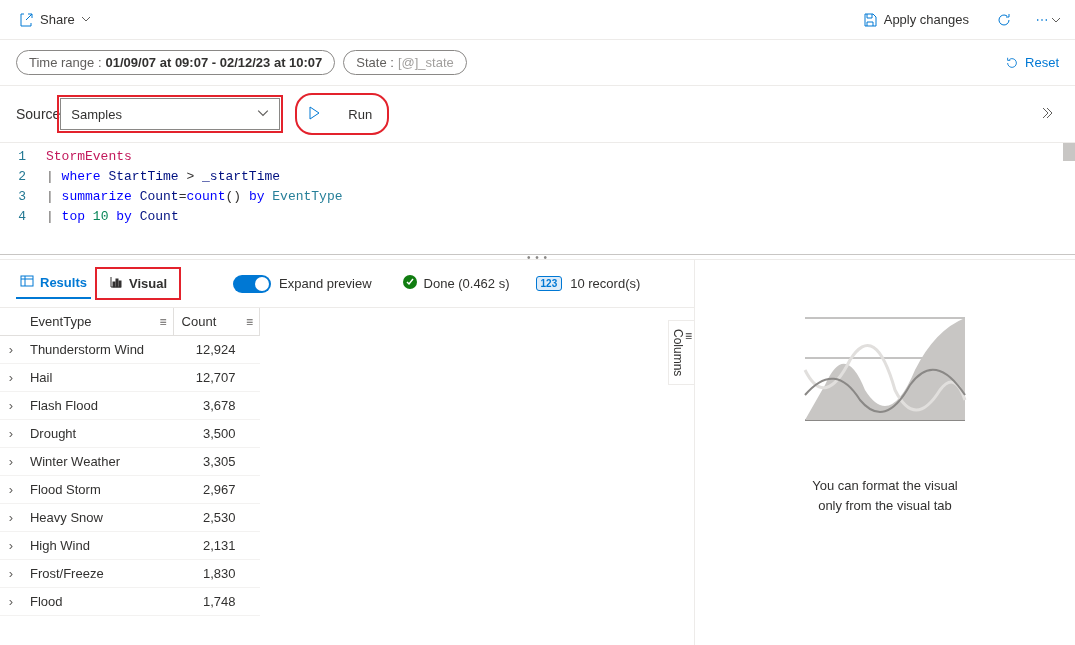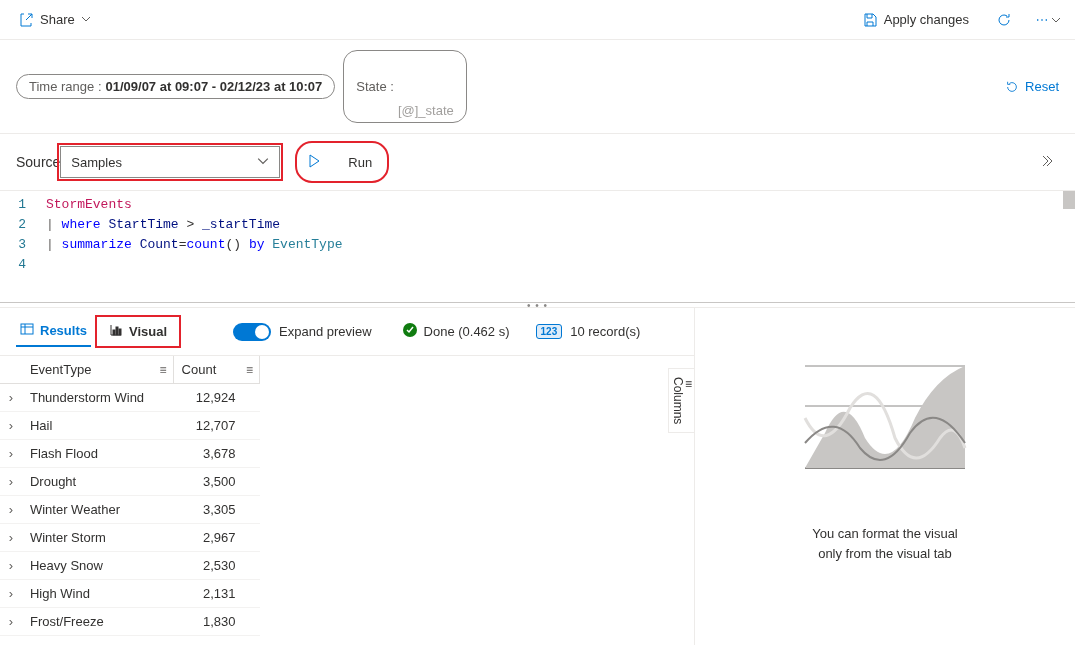--- a/index.html
+++ b/index.html
@@ -239,21 +239,21 @@
   </div>
 </div>
 
 <div class="chips">
   <div class="chip">
     <span>Time range : </span>
     <span class="bold">01/09/07 at 09:07 - 02/12/23 at 10:07</span>
   </div>
   <div class="chip">
     <span>State : </span>
-    <span style="color:#a19f9d;margin-top:48px;">[@]_state</span>
+    <span style="color:#a19f9d;">[@]_state</span>
   </div>
   <div class="chips-right">
     <svg width="14" height="14" viewBox="0 0 16 16" fill="none" stroke="#0078d4" stroke-width="1">
         <path d="M3 8a5 5 0 1 0 2-4"></path>
         <path d="M3 2v3h3"></path>
       </svg>
     <span>Reset</span>
   </div>
 </div>
 
@@ -286,20 +286,21 @@
   <div class="gutter">
     <div>1</div>
     <div>2</div>
     <div>3</div>
     <div>4</div>
   </div>
   <div class="code">
     <div><span class="tk-tbl">StormEvents</span></div>
     <div><span class="tk-pipe">| </span><span class="tk-kw">where</span> <span class="tk-id">StartTime</span> &gt; <span class="tk-id">_startTime</span></div>
     <div><span class="tk-pipe">| </span><span class="tk-kw">summarize</span> <span class="tk-id">Count</span>=<span class="tk-fn">count</span>() <span class="tk-kw">by</span> <span class="tk-col">EventType</span></div>
+    <div><span class="tk-pipe">| </span><span class="tk-kw">top</span> <span class="tk-num">10</span> <span class="tk-kw">by</span> <span class="tk-id">Count</span></div>
     <div class="sb"></div>
   </div>
 </div>
 
 <div class="splitter">• • •</div>
 
 <div class="lower">
   <div class="left-pane">
 
     <div class="result-toolbar">
@@ -375,21 +376,21 @@
               <td>Drought</td>
               <td class="num">3,500</td>
             </tr>
             <tr>
               <td class="row-exp">›</td>
               <td>Winter Weather</td>
               <td class="num">3,305</td>
             </tr>
             <tr>
               <td class="row-exp">›</td>
-              <td>Winter Storm</td>
+              <td>Flood Storm</td>
               <td class="num">2,967</td>
             </tr>
             <tr>
               <td class="row-exp">›</td>
               <td>Heavy Snow</td>
               <td class="num">2,530</td>
             </tr>
             <tr>
               <td class="row-exp">›</td>
               <td>High Wind</td>

